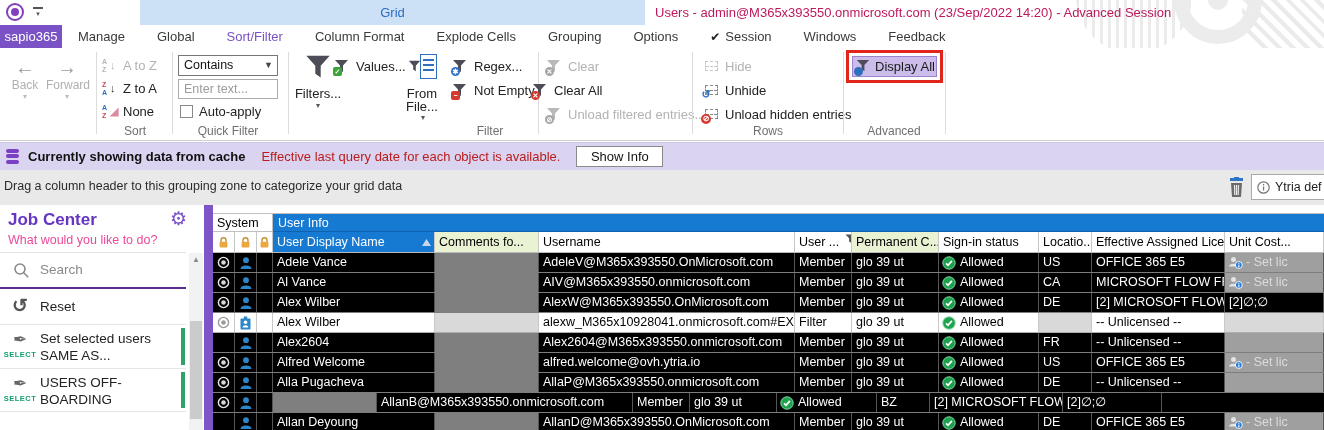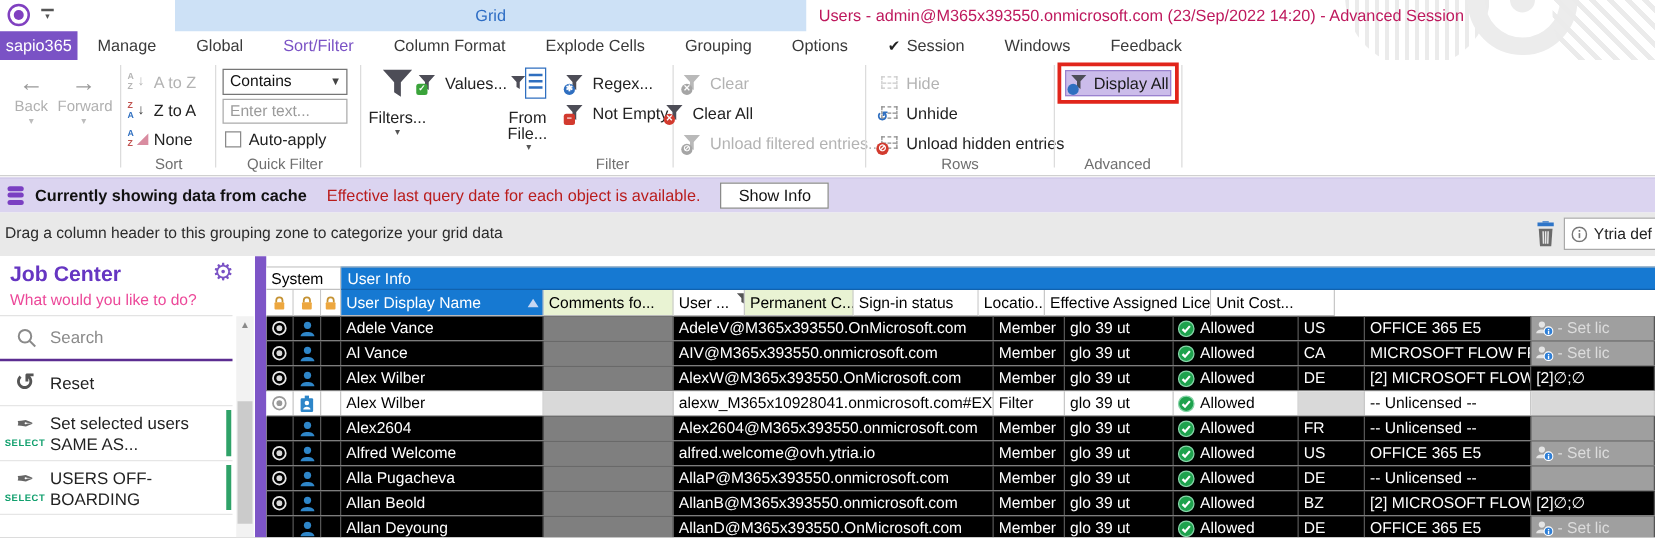--- a/index.html
+++ b/index.html
@@ -412,20 +412,24 @@
             <span>User Display Name</span>
             <span class="spacer"></span>
             <span style="margin-right: 3px;"><svg width="9" height="7" viewBox="0 0 9 7">
                 <path d="M4.5 0L9 7H0z" fill="#c7d7f2"></path>
               </svg></span>
           </div>
           <div class="hc h-green" style="width: 104px;">
             <span>Comments fo...</span>
             <span class="spacer"></span>
           </div>
+          <div class="hc " style="width: 256px;">
+            <span>Username</span>
+            <span class="spacer"></span>
+          </div>
           <div class="hc " style="width: 57px;">
             <span>User ...</span>
             <span class="spacer"></span>
             <span style="margin-right: 2px;"><svg width="14" height="12" viewBox="0 0 14 12">
                 <path d="M0.5 0.5h9.5l-3.4 3.8v4.7l-2.5-1.5V4.3z" fill="#555"></path>
                 <path d="M9 8.6l3.2-3.2 1.3 1.3-3.2 3.2z" fill="#999"></path>
               </svg></span>
           </div>
           <div class="hc h-green" style="width: 87px;">
             <span>Permanent C...</span>
@@ -710,21 +714,20 @@
                 <circle cx="6.5" cy="6.5" r="2.3" fill="#d9d9d9"></circle>
               </svg>
             </div>
             <div class="c ic" style="width: 22px;">
               <svg width="14" height="14" viewBox="0 0 14 14">
                 <circle cx="7" cy="4.2" r="2.9" fill="#2e86c9"></circle>
                 <path d="M1.5 13c0-4.6 11-4.6 11 0z" fill="#2e86c9"></path>
               </svg>
             </div>
             <div class="c ic" style="width: 16px;"></div>
-            <div class="c " style="width: 162px;">Allan Beold</div>
             <div class="c cm" style="width: 104px;"></div>
             <div class="c " style="width: 256px;">AllanB@M365x393550.onmicrosoft.com</div>
             <div class="c " style="width: 57px;">Member</div>
             <div class="c " style="width: 87px;">glo 39 ut</div>
             <div class="c si" style="width: 100px;">
               <span style="display:flex;">
                 <svg width="14" height="14" viewBox="0 0 14 14">
                   <circle cx="7" cy="7" r="6.2" fill="#1ea24d" stroke="#86d4a8" stroke-width="1"></circle>
                   <path d="M4 7.3l2 2 3.9-4.4" fill="none" stroke="#fff" stroke-width="1.8"></path>
                 </svg>

